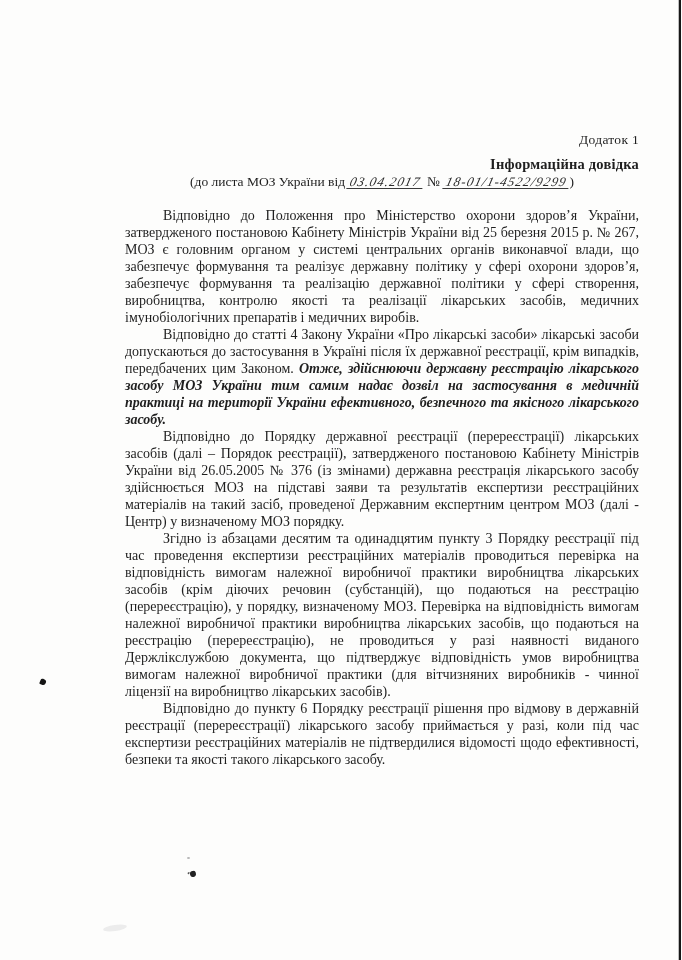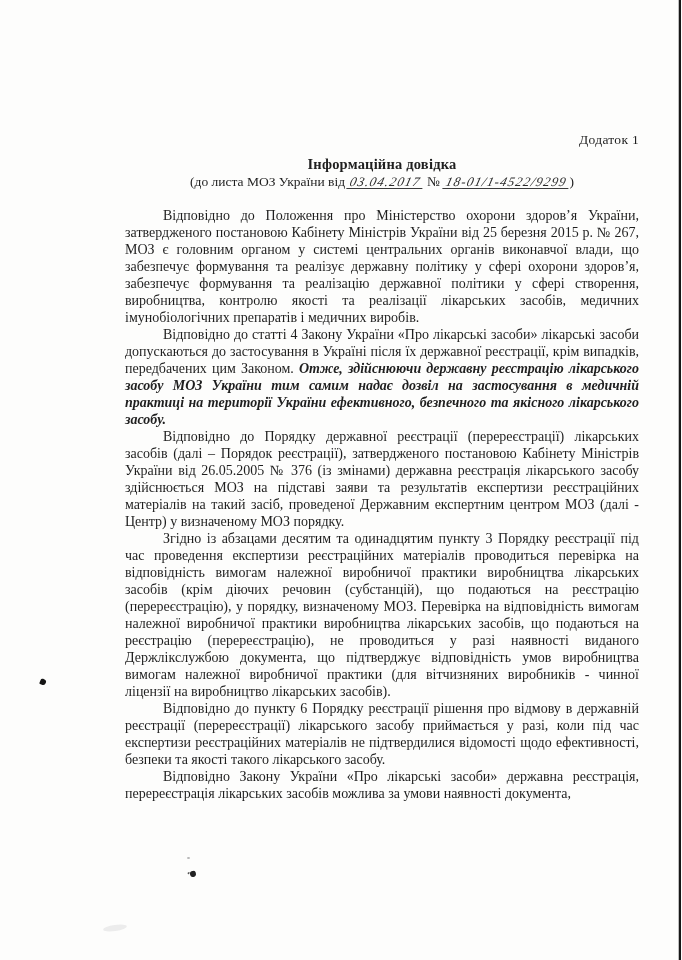--- a/index.html
+++ b/index.html
@@ -20,21 +20,21 @@
     margin-left:41px;
   }
   .annex {
     margin-top:132px;
     text-align:right;
     font-size:13.5px;
     letter-spacing:0.3px;
   }
   .title {
     margin-top:8px;
-    text-align:center;
+    text-align:right;
     font-weight:bold;
     font-size:14.5px;
     letter-spacing:0.2px;
   }
   .subtitle {
     margin-top:1px;
     text-align:center;
     font-size:13.5px;
     white-space:nowrap;
   }
@@ -124,17 +124,16 @@
 
     <div class="bodytext">
       <p class="para">Відповідно до Положення про Міністерство охорони здоров’я України, затвердженого постановою Кабінету Міністрів України від 25 березня 2015 р. № 267, МОЗ є головним органом у системі центральних органів виконавчої влади, що забезпечує формування та реалізує державну політику у сфері охорони здоров’я, забезпечує формування та реалізацію державної політики у сфері створення, виробництва, контролю якості та реалізації лікарських засобів, медичних імунобіологічних препаратів і медичних виробів.</p>
       <p class="para">
         <span>Відповідно до статті 4 Закону України «Про лікарські засоби» лікарські засоби допускаються до застосування в Україні після їх державної реєстрації, крім випадків, передбачених цим Законом.</span>
         <span class="bold">Отже, здійснюючи державну реєстрацію лікарського засобу МОЗ України тим самим надає дозвіл на застосування в медичній практиці на території України ефективного, безпечного та якісного лікарського засобу.</span>
       </p>
       <p class="para">Відповідно до Порядку державної реєстрації (перереєстрації) лікарських засобів (далі – Порядок реєстрації), затвердженого постановою Кабінету Міністрів України від 26.05.2005 № 376 (із змінами) державна реєстрація лікарського засобу здійснюється МОЗ на підставі заяви та результатів експертизи реєстраційних матеріалів на такий засіб, проведеної Державним експертним центром МОЗ (далі - Центр) у визначеному МОЗ порядку.</p>
       <p class="para">Згідно із абзацами десятим та одинадцятим пункту 3 Порядку реєстрації під час проведення експертизи реєстраційних матеріалів проводиться перевірка на відповідність вимогам належної виробничої практики виробництва лікарських засобів (крім діючих речовин (субстанцій), що подаються на реєстрацію (перереєстрацію), у порядку, визначеному МОЗ. Перевірка на відповідність вимогам належної виробничої практики виробництва лікарських засобів, що подаються на реєстрацію (перереєстрацію), не проводиться у разі наявності виданого Держлікслужбою документа, що підтверджує відповідність умов виробництва вимогам належної виробничої практики (для вітчизняних виробників - чинної ліцензії на виробництво лікарських засобів).</p>
       <p class="para">Відповідно до пункту 6 Порядку реєстрації рішення про відмову в державній реєстрації (перереєстрації) лікарського засобу приймається у разі, коли під час експертизи реєстраційних матеріалів не підтвердилися відомості щодо ефективності, безпеки та якості такого лікарського засобу.</p>
-      <p class="para">Відповідно Закону України «Про лікарські засоби» державна реєстрація, перереєстрація лікарських засобів можлива за умови наявності документа,</p>
     </div>
 
   </div>
 </div>
 
 </body></html>

